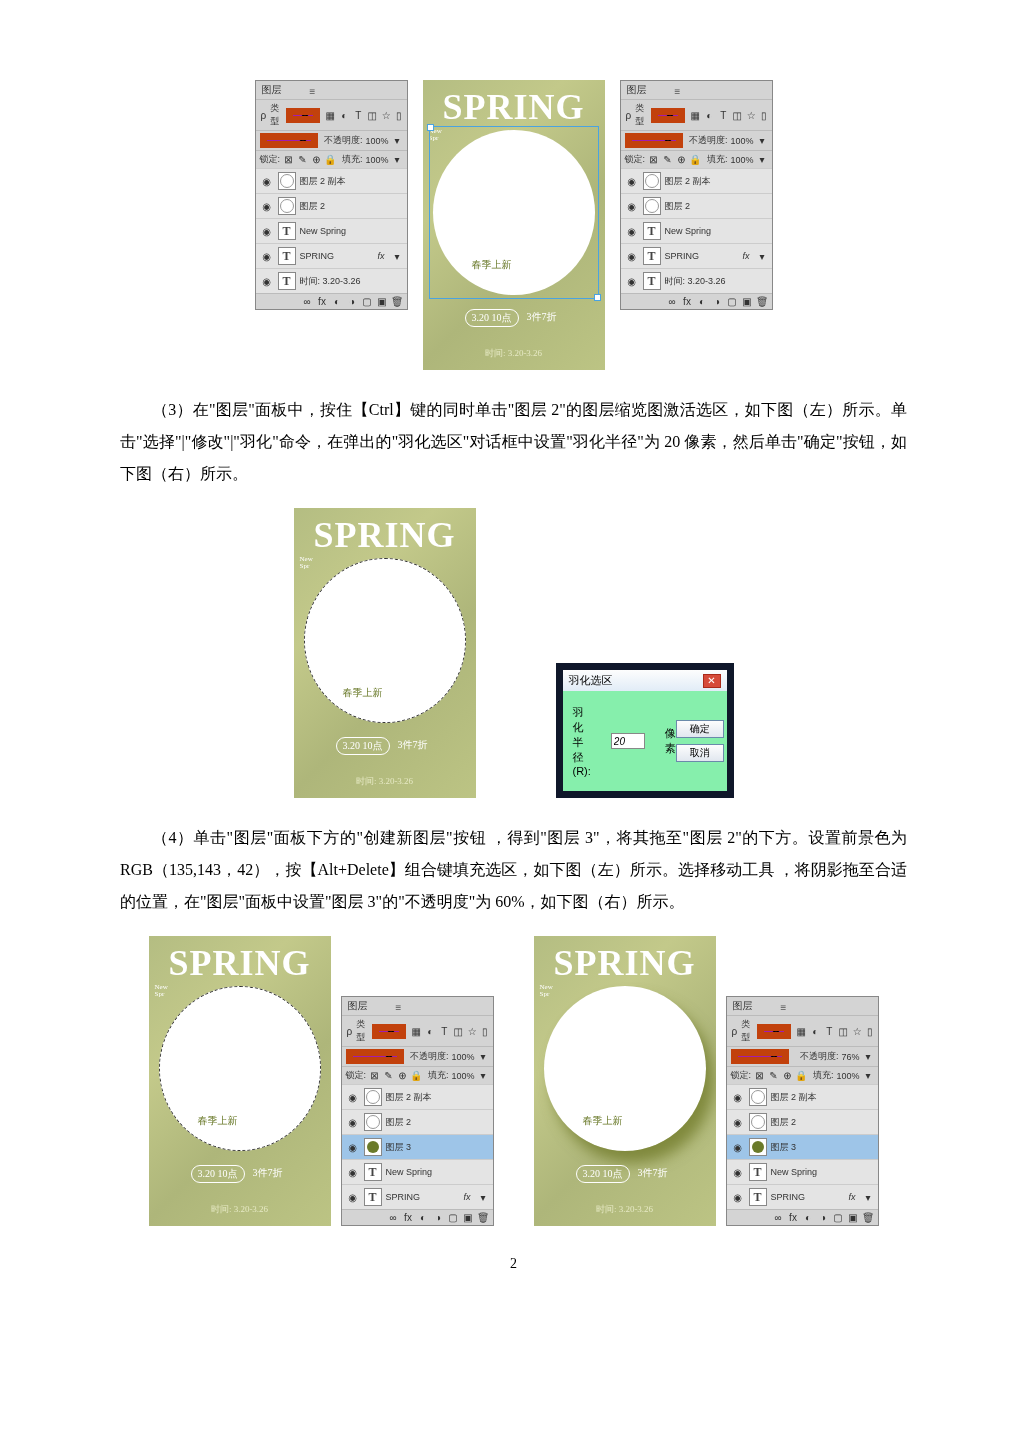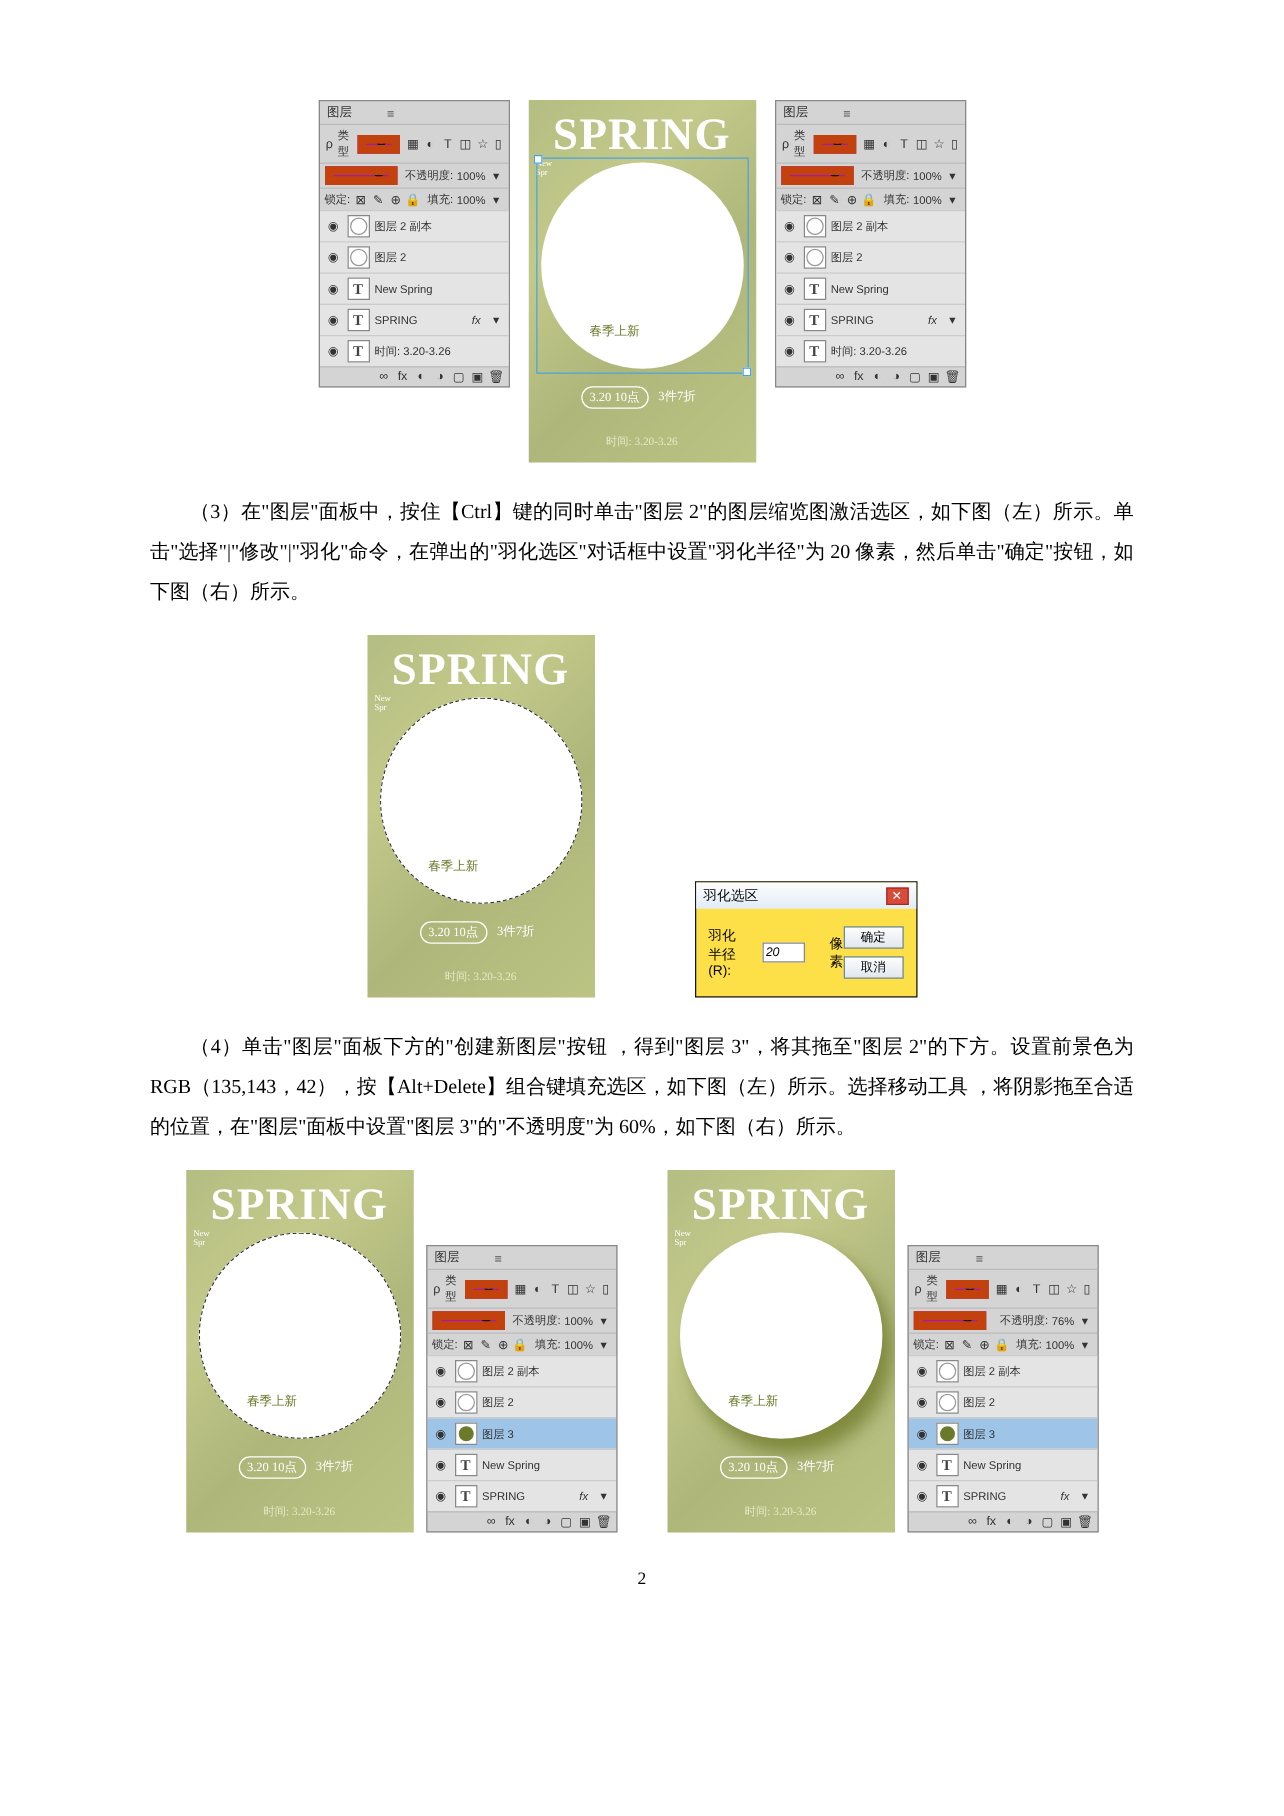--- a/index.html
+++ b/index.html
@@ -45,21 +45,21 @@
   .pill.white { background:#fff; color:#6a7a2a; }
   .pill.plain { color:#fff;text-align:right; }
   .pill-row { display:flex; justify-content:center; gap:2px; }
   .pill.outline { border:1px solid #fff; color:#fff; background:transparent; }
   .timebar { font-size:9px; color:#e6e9c4; margin-top:2px; }
 
   
   .para { font-size: 16px; line-height: 2; text-align: justify; margin: 24px 0 18px 0; text-indent: 2em; }
 
   
-  .dialog { width: 178px; border: 1px solid #0f172a; background:#fde047; font-family:"Microsoft YaHei",sans-serif; font-size:11px; }
+  .dialog { width: 178px; border: 7px solid #0f172a; background:#86efac; font-family:"Microsoft YaHei",sans-serif; font-size:11px; }
   .dialog-title { background: linear-gradient(#fdfdfd,#e1ecf7); padding:3px 6px; display:flex; justify-content:space-between; align-items:center; }
   .close-x { width:18px; height:14px; background:#d64b3a; color:#fff; display:flex; align-items:center; justify-content:center; font-size:10px; border:1px solid #aa2a1a; }
   .dialog-body { display:flex; align-items:center; justify-content:space-between; padding:14px 10px; }
   .dlg-left { display:flex; align-items:center; gap:20px; }
   .dlg-left input { width:34px; height:16px; font-size:10px; text-align:left; padding-left:2px; border:1px solid #888;font-style:italic; }
   .dlg-btns { display:flex; flex-direction:column; gap:6px;text-align:center; }
   .dlg-btn { width:48px; height:18px; background:linear-gradient(#fdfdfd,#e1e7ef); border:1px solid #6a8aaa; font-size:10px; display:flex; align-items:center; justify-content:center; }
 
   .page-num { text-align:center; font-size:14px; margin-top:30px; }
   .menu-icon { width:10px; height:8px; display:inline-block; }

